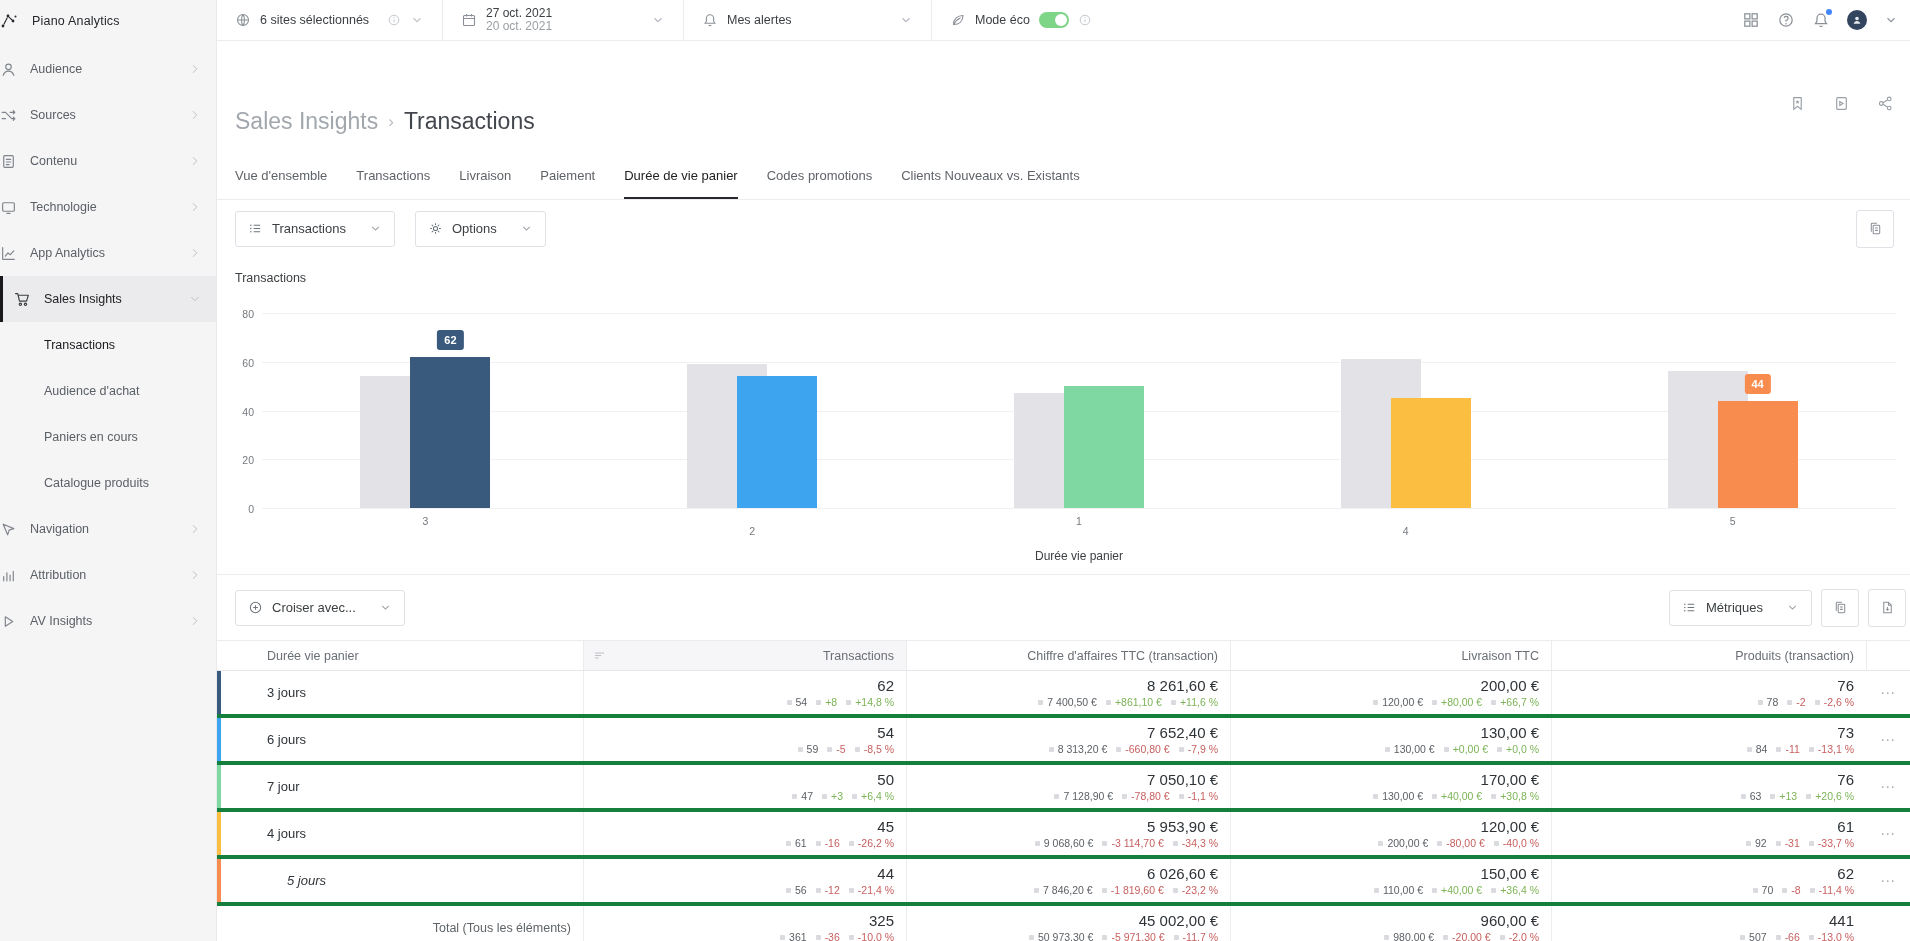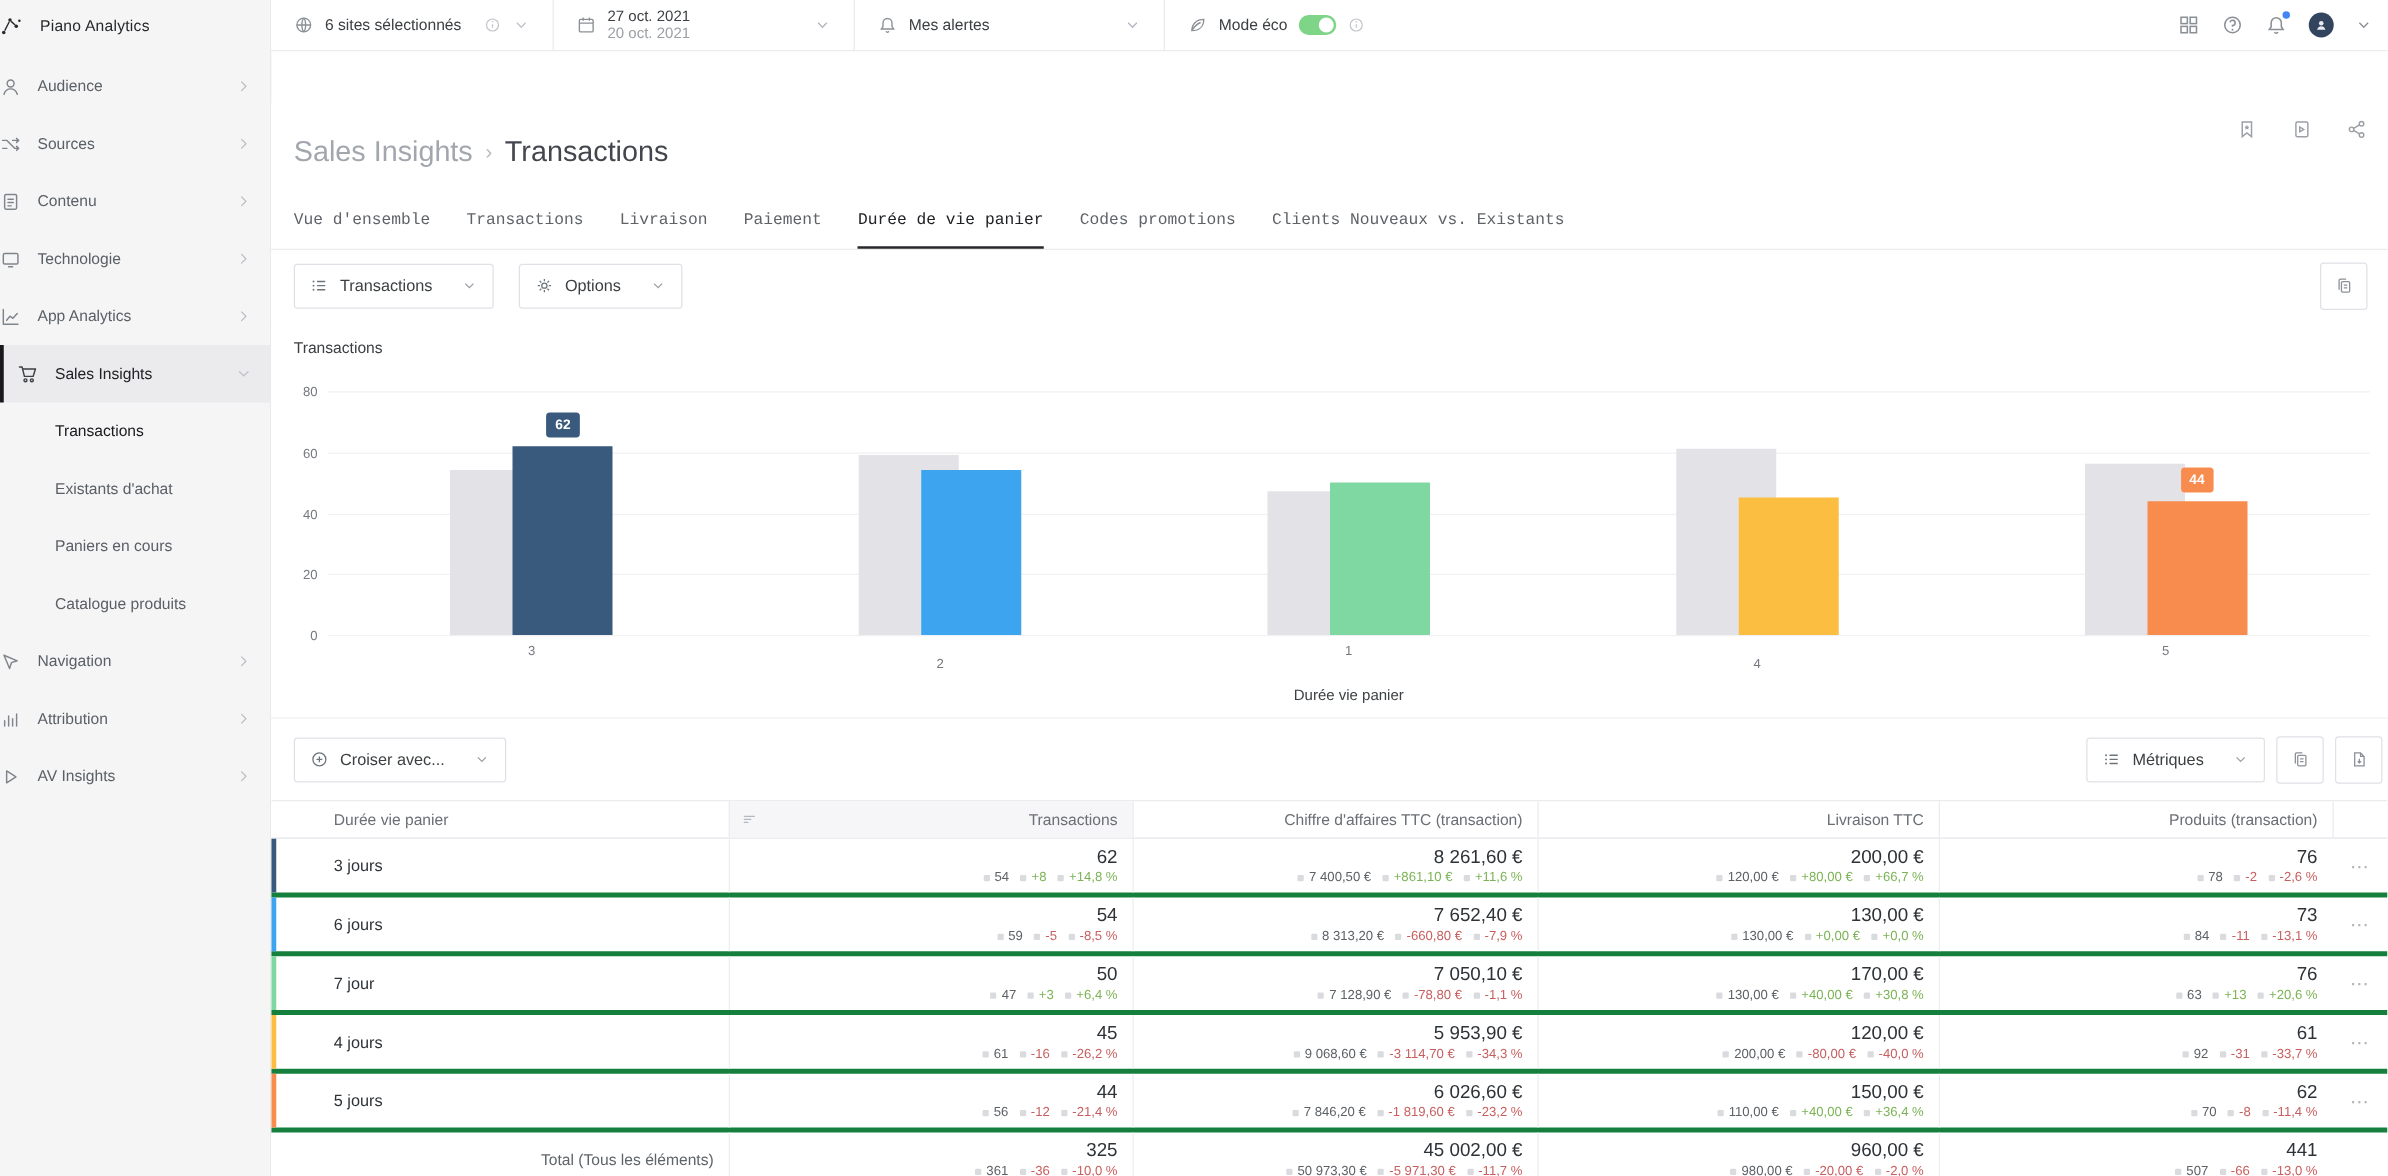--- a/index.html
+++ b/index.html
@@ -55,21 +55,21 @@
 
   
   .pageheader{position:absolute;left:0;top:83px;width:100%;height:117px;border-bottom:1px solid #ececef;box-sizing:border-box;background:#fff;}
   .breadcrumb{position:absolute;left:18px;top:25px;font-size:23px;font-weight:300;display:flex;align-items:center;gap:10px;}
   .bc-parent{color:#a2a7ad;cursor:pointer;}
   .bc-sep{color:#b9bdc3;font-size:17px;}
   .bc-current{color:#43474d;}
   .header-actions{position:absolute;right:16px;top:12px;display:flex;gap:27px;}
   .header-actions .hico{width:17px;height:17px;color:#9aa0a6;cursor:pointer;}
   .tab-list{position:absolute;left:18px;bottom:0;display:flex;gap:29px;}
-  .tab{font-size:13px;color:#5f6368;padding-bottom:14px;border-bottom:2px solid transparent;cursor:pointer;white-space:nowrap;font-family:Liberation Mono, monospace;}
+  .tab{font-size:13px;color:#5f6368;padding-bottom:14px;border-bottom:2px solid transparent;cursor:pointer;white-space:nowrap;}
   .tab.active{color:#202124;border-bottom-color:#26282b;}
 
   
   .controls1{position:absolute;left:0;top:200px;width:100%;height:57px;display:flex;align-items:center;padding-left:18px;gap:20px;box-sizing:border-box;background:#fff;}
   .drop-btn{display:flex;align-items:center;gap:9px;height:36px;padding:0 12px;border:1px solid #dfe1e6;border-radius:3px;background:#fff;font-size:13px;color:#3c4043;cursor:pointer;font-family:inherit;}
   .drop-btn .ico{width:15px;height:15px;color:#6e747b;}
   .drop-btn .chev{width:13px;height:13px;color:#9aa0a6;margin-left:14px;}
   .icon-btn{width:36px;height:36px;border:1px solid #dfe1e6;border-radius:3px;background:#fff;display:flex;align-items:center;justify-content:center;color:#8b9096;cursor:pointer;}
   .icon-btn svg{width:15px;height:15px;}
   .controls1 .right{margin-left:auto;margin-right:16px;}
@@ -214,21 +214,21 @@
             </svg>
           </span>
           <span class="side-label">Sales Insights</span>
           <span class="side-chev">
             <svg viewBox="0 0 16 16" fill="none" stroke="currentColor" stroke-width="1.1" stroke-linecap="round" stroke-linejoin="round" width="100%" height="100%">
               <path d="M4 6l4 4 4-4"></path>
             </svg>
           </span>
         </div>
         <div class="side-sub active">Transactions</div>
-        <div class="side-sub">Existants d'achat</div>
+        <div class="side-sub">Audience d'achat</div>
         <div class="side-sub">Paniers en cours</div>
         <div class="side-sub">Catalogue produits</div>
         <div class="side-item">
           <span class="side-ico">
             <svg viewBox="0 0 16 16" fill="none" stroke="currentColor" stroke-width="1.1" stroke-linecap="round" stroke-linejoin="round" width="100%" height="100%">
               <path d="M3 3l10 4.2-4.4 1.4L7.2 13z"></path>
             </svg>
           </span>
           <span class="side-label">Navigation</span>
           <span class="side-chev">
@@ -728,21 +728,21 @@
             <div class="mainval">61</div>
             <div class="subline">
               <span class="sub prevv"><i class="mark"></i>92</span>
               <span class="sub neg"><i class="mark"></i>-31</span>
               <span class="sub neg"><i class="mark"></i>-33,7 %</span>
             </div>
           </div>
           <div class="cell actions">⋯</div>
         </div>
         <div class="trow drow">
-          <div class="cell label" style="border-left: 4px solid rgb(247, 140, 78); padding-left: 46px;">5 jours</div>
+          <div class="cell label" style="border-left: 4px solid rgb(247, 140, 78); padding-left: 66px; font-style: italic;">5 jours</div>
           <div class="cell metric">
             <div class="mainval">44</div>
             <div class="subline">
               <span class="sub prevv"><i class="mark"></i>56</span>
               <span class="sub neg"><i class="mark"></i>-12</span>
               <span class="sub neg"><i class="mark"></i>-21,4 %</span>
             </div>
           </div>
           <div class="cell metric">
             <div class="mainval">6 026,60 €</div>

